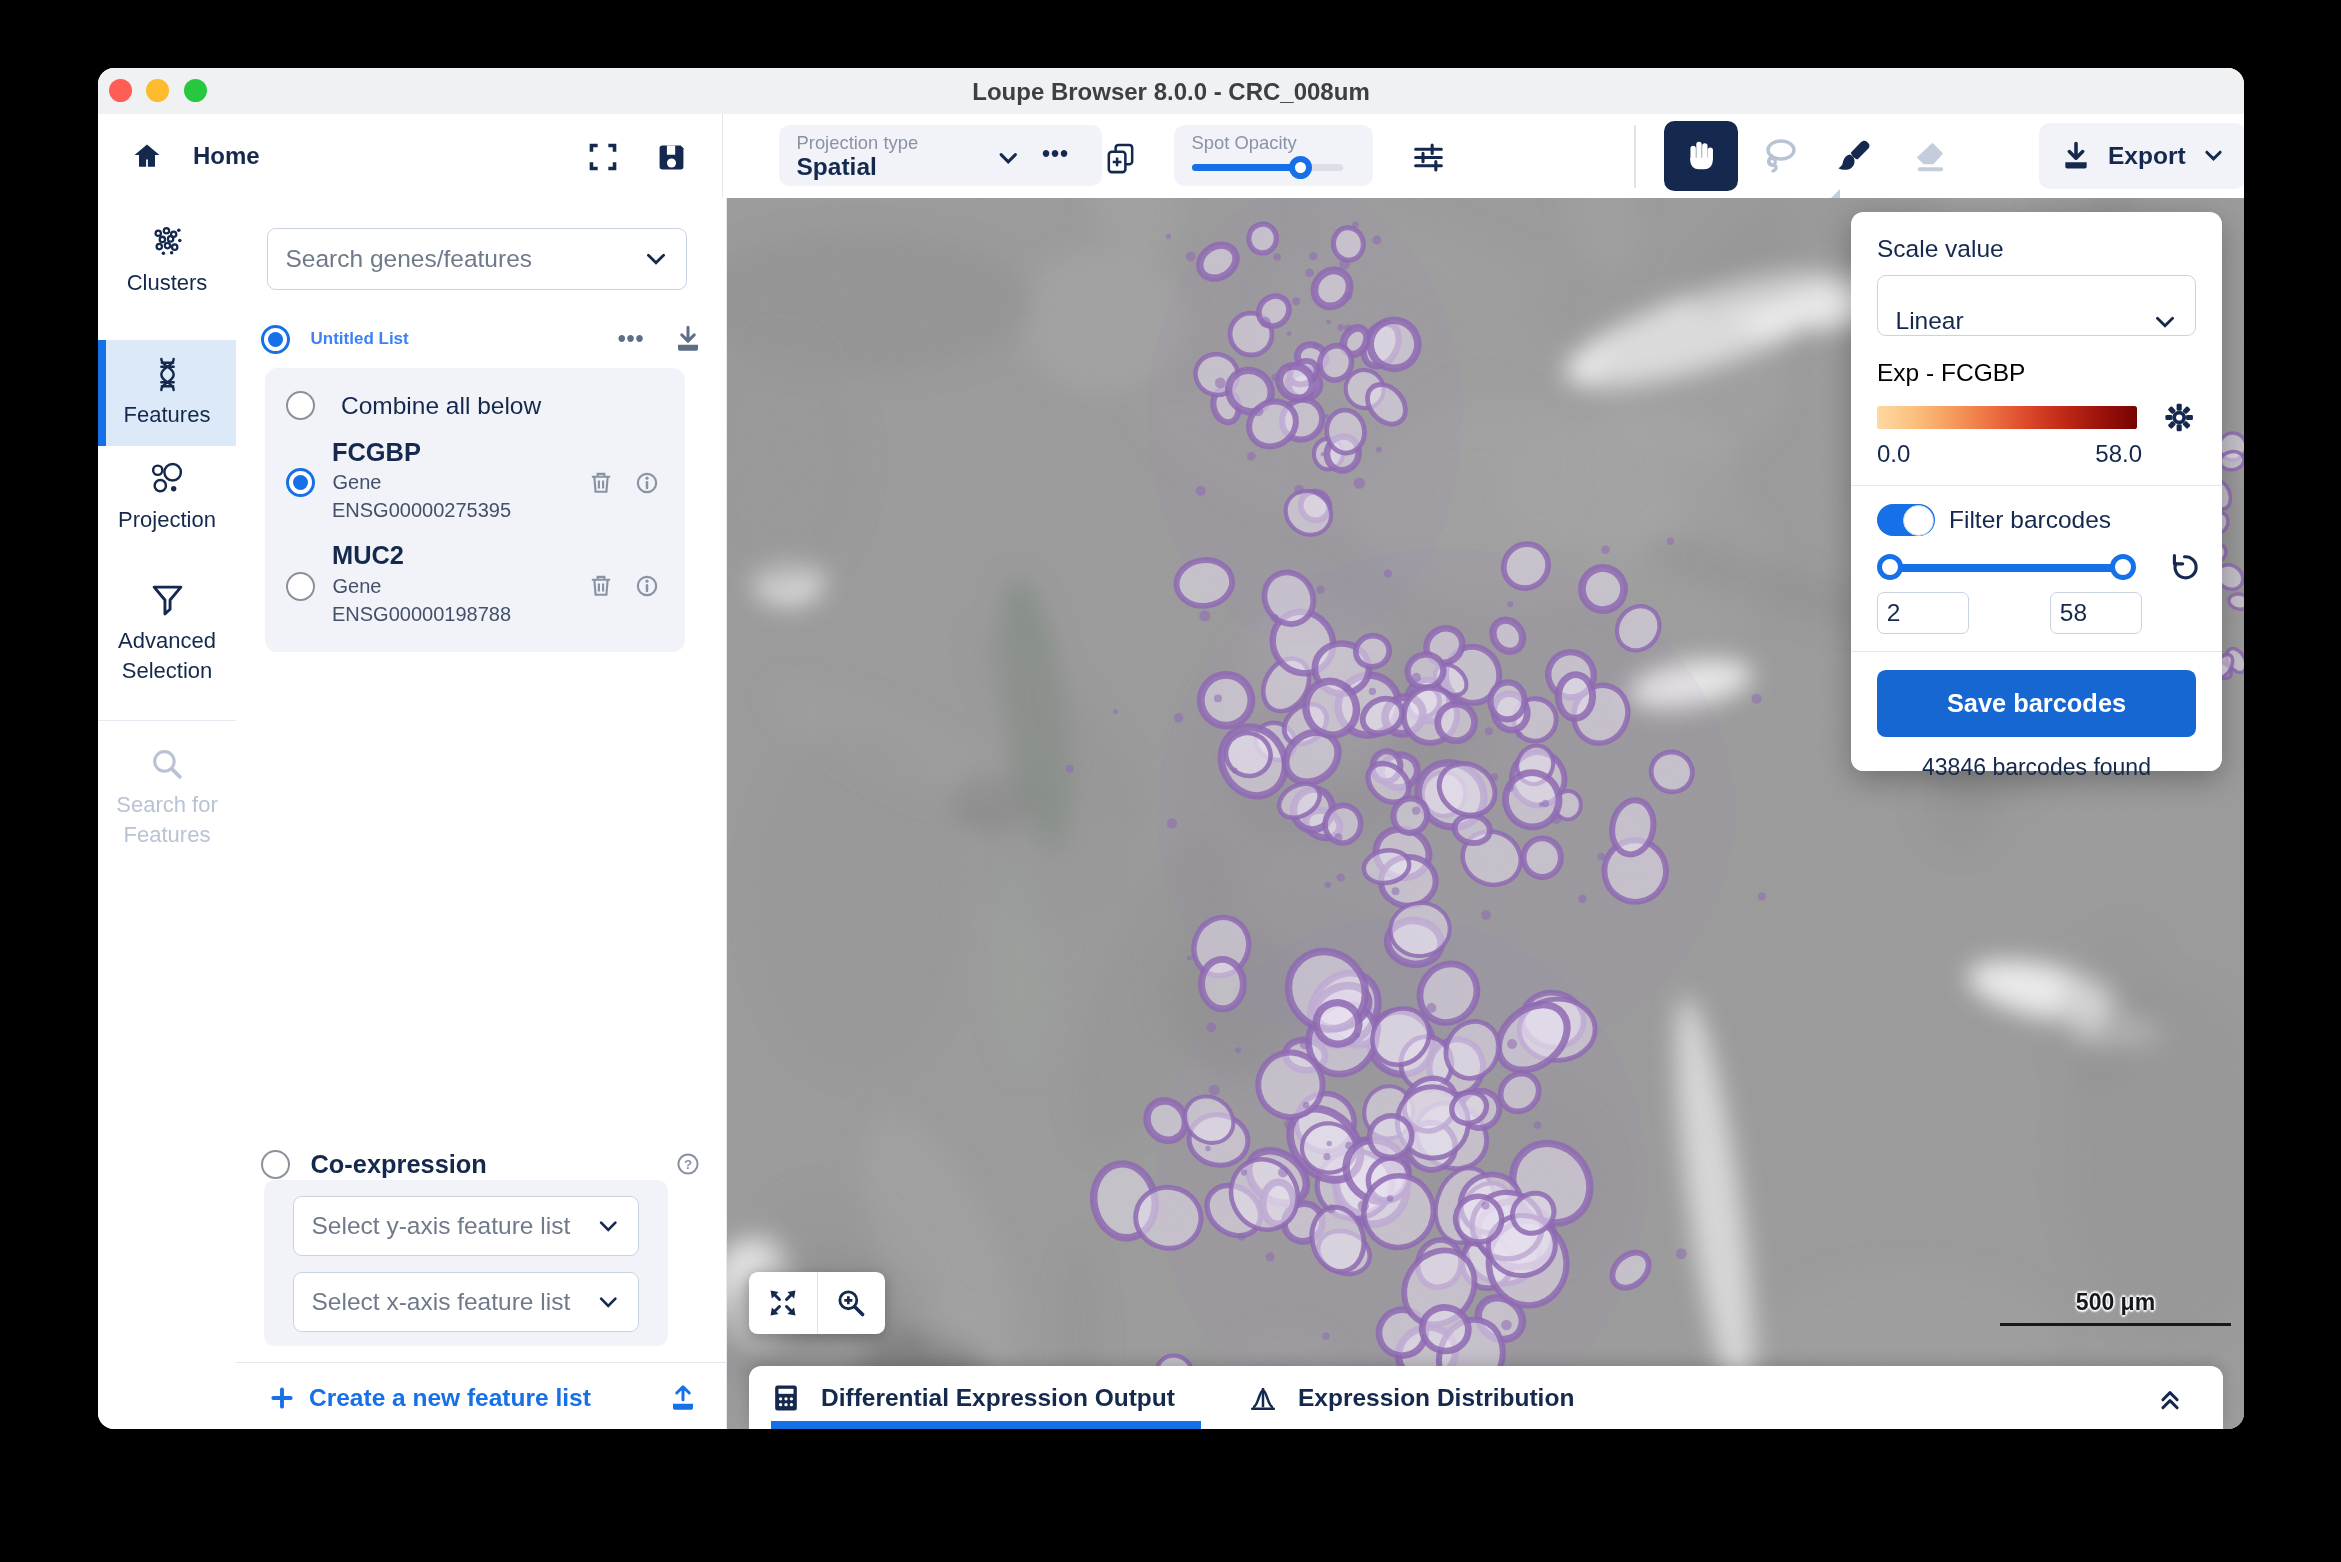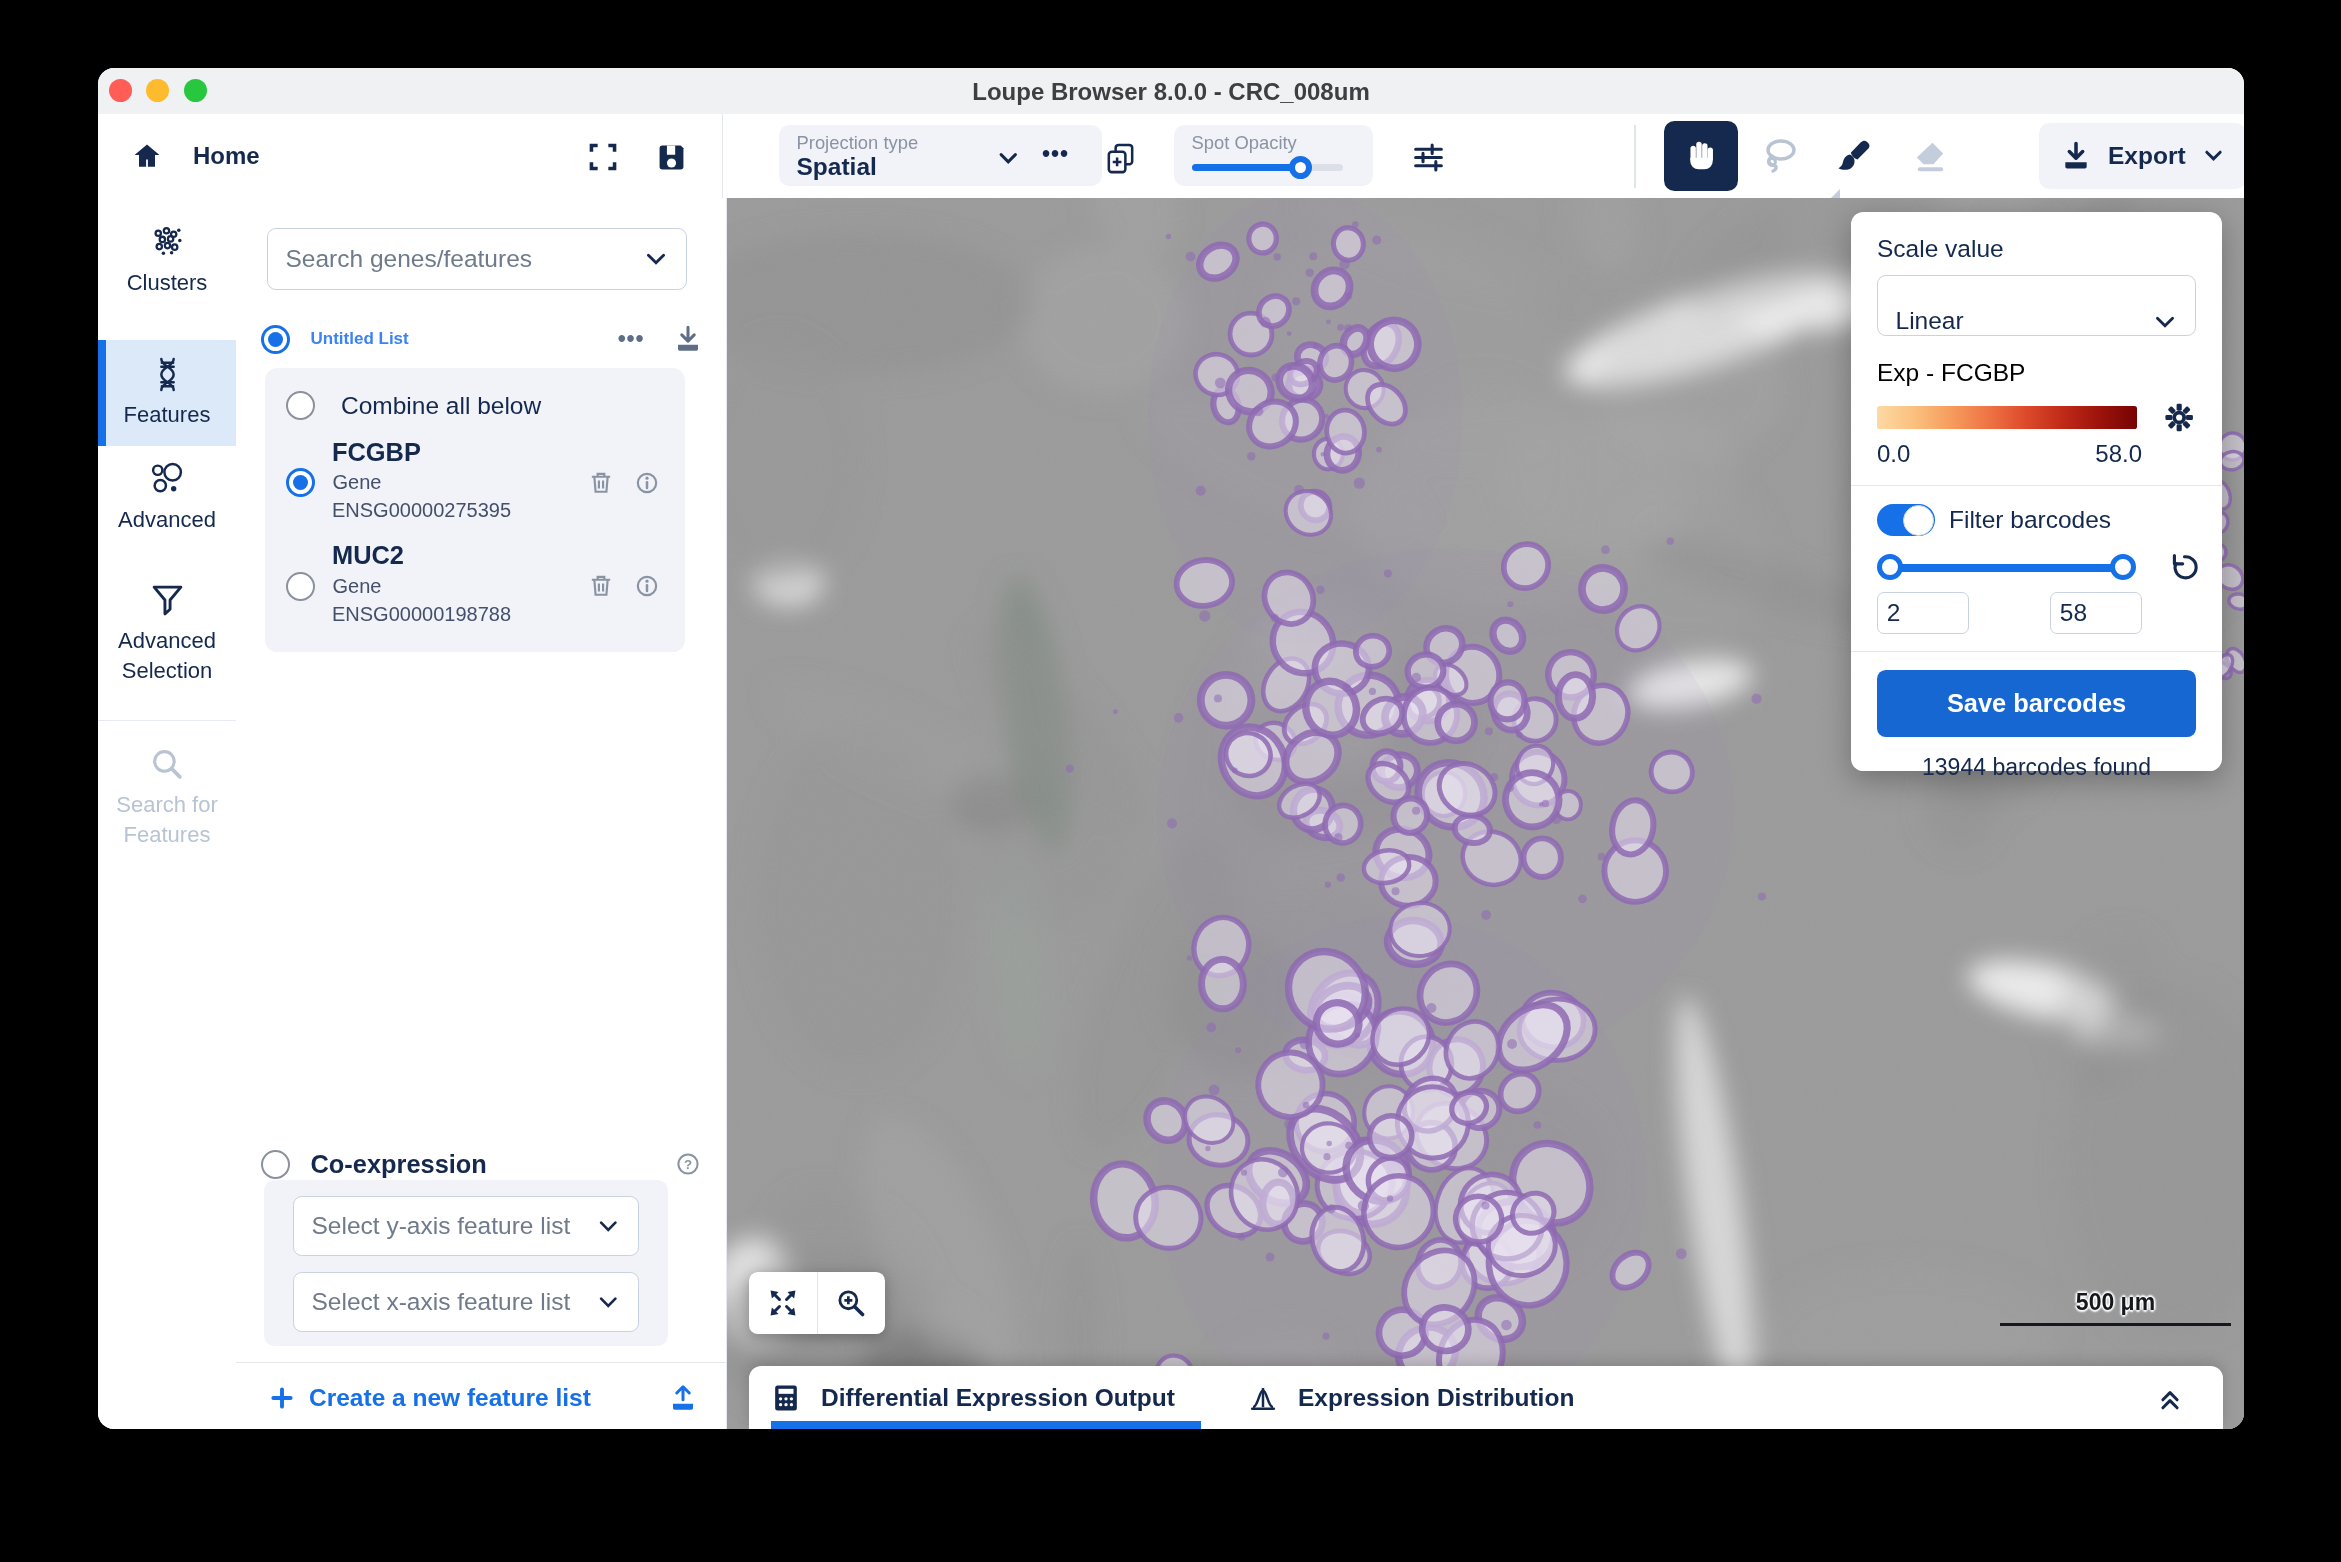--- a/index.html
+++ b/index.html
@@ -266,21 +266,21 @@
 
       <div class="rail-item" style="top:263px">
         <svg class="ic" width="37" height="37" viewBox="0 0 36 36">
           <g stroke="#14294d" stroke-width="2.4" fill="none">
             <circle cx="23" cy="11" r="8"></circle>
               <circle cx="8.5" cy="9" r="4.5"></circle>
               <circle cx="11" cy="24" r="5.5"></circle>
           </g>
           <circle cx="24" cy="27" r="2.6" fill="#14294d"></circle>
         </svg>
-        <div class="lbl">Advanced</div>
+        <div class="lbl">Projection</div>
       </div>
 
       <div class="rail-item" style="top:384px">
         <svg class="ic" width="37" height="37" viewBox="0 0 36 36">
           <path d="M5 5 h26 L20.5 17.5 v9 l-5 4.5 v-13.5 Z" fill="none" stroke="#14294d" stroke-width="2.8" stroke-linejoin="round"></path>
         </svg>
         <div class="lbl" style="width:114px">Advanced Selection</div>
       </div>
 
       <div class="rail-div" style="top:522px"></div>
@@ -779,21 +779,21 @@
             <path d="M7 5 v9 h9" fill="none" stroke="#14294d" stroke-width="3.4" stroke-linecap="round" stroke-linejoin="round"></path>
             <path d="M8.5 13.5 A11.5 11.5 0 1 0 18 6.3" fill="none" stroke="#14294d" stroke-width="3.4" stroke-linecap="round"></path>
           </svg>
         </div>
         <div class="inputs-row">
           <input class="num-input" value="2" style="">
           <input class="num-input" value="58" style="">
         </div>
         <div class="sp-div"></div>
         <button class="save-btn">Save barcodes</button>
-        <div class="sp-status">13944 barcodes found</div>
+        <div class="sp-status">43846 barcodes found</div>
       </div>
 
       <div class="zoomctl">
         <div class="zc">
           <svg width="32" height="32" viewBox="0 0 36 36">
             <g stroke="#14294d" stroke-width="3.4" stroke-linecap="round">
               <path d="M14 14 L7 7 M22 14 L29 7 M14 22 L7 29 M22 22 L29 29"></path>
             </g>
             <g fill="#14294d">
               <polygon points="4,4 13,5.5 5.5,13"></polygon>

